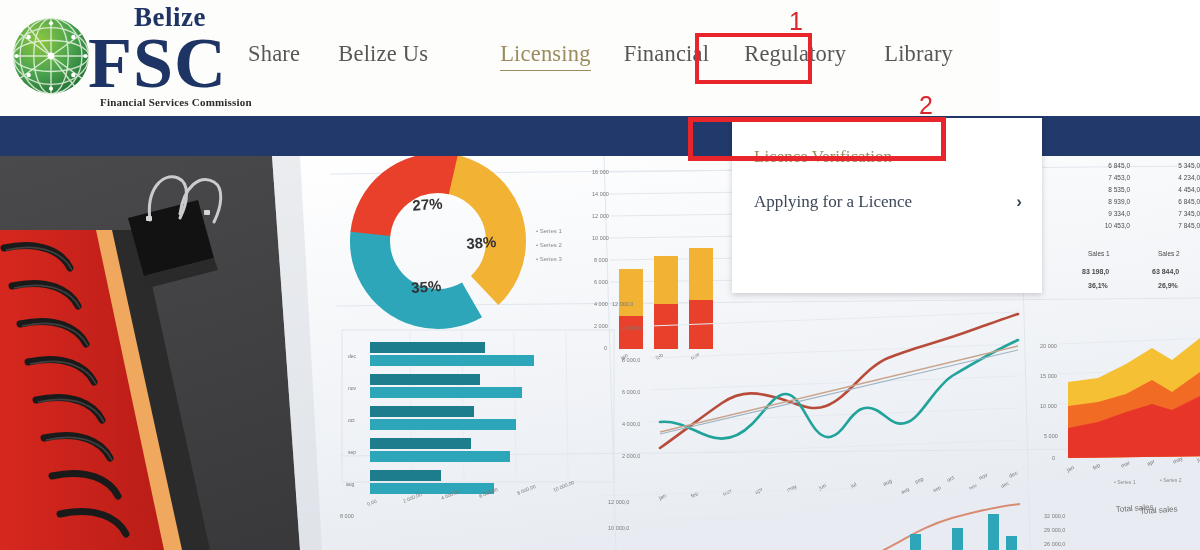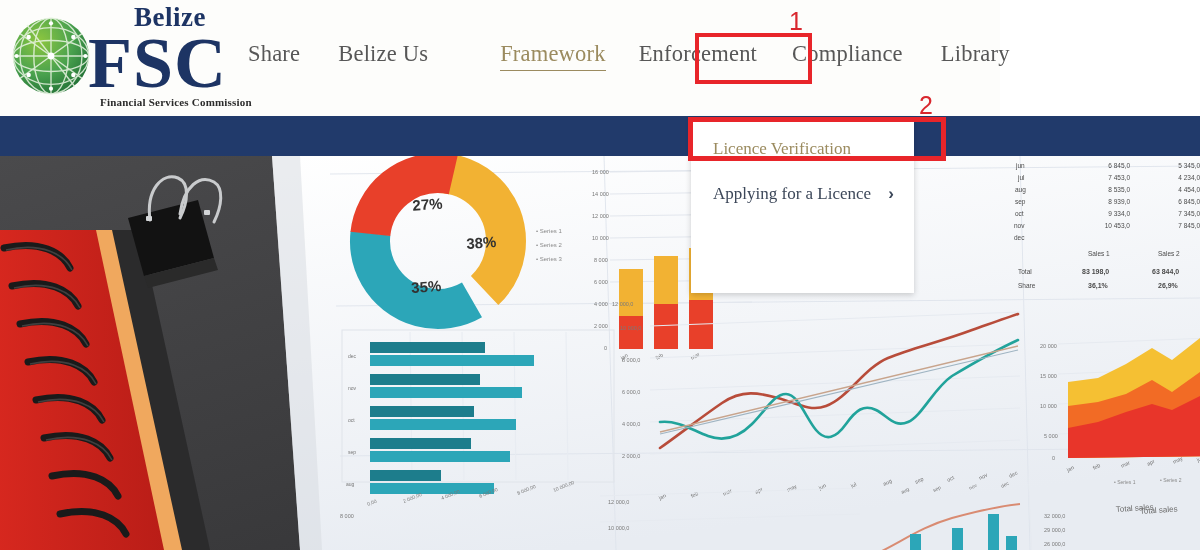--- a/index.html
+++ b/index.html
@@ -77,26 +77,26 @@
   
   .hero {
     position: absolute; left: 0; top: 156px; width: 1200px; height: 394px;
     overflow: hidden; background: #eef1f5;
     z-index: 5;
   }
   .hero svg { display: block; }
 
   
   .dropdown {
-    position: absolute; left: 691px; top: 118px;
-    width: 223px; height: 175px;
+    position: absolute; left: 732px; top: 118px;
+    width: 310px; height: 175px;
     background: #ffffff;
     box-shadow: 0 2px 6px rgba(0,0,0,.18);
     z-index: 60;
-    padding-top: 8px;
+    padding-top: 16px;
   }
   .dd-item {
     position: relative;
     font-family: "Liberation Serif", "DejaVu Serif", serif;
     font-size: 17px;
     color: #3c4759;
     padding: 0 20px 0 22px;
     height: 45px; line-height: 45px;
     cursor: pointer; white-space: nowrap;
   }
@@ -478,25 +478,25 @@
         <div class="logo-tag">Financial Services Commission</div>
       </div>
     </div>
 
     <nav class="nav">
       <span class="nav-item">Share</span>
       <span class="nav-gap-1"></span>
       <span class="nav-item">Belize Us</span>
       <span class="nav-gap-2"></span>
       <span class="nav-gap-3"></span>
-      <span class="nav-item active">Framework</span>
+      <span class="nav-item active">Licensing</span>
       <span class="nav-gap-4"></span>
-      <span class="nav-item">Enforcement</span>
+      <span class="nav-item">Financial</span>
       <span class="nav-gap-5"></span>
-      <span class="nav-item">Compliance</span>
+      <span class="nav-item">Regulatory</span>
       <span class="nav-gap-6"></span>
       <span class="nav-item">Library</span>
     </nav>
   </header>
 
   <div class="dropdown">
     <div class="dd-item highlight">
       <span>Licence Verification</span>
     </div>
     <div class="dd-item">

